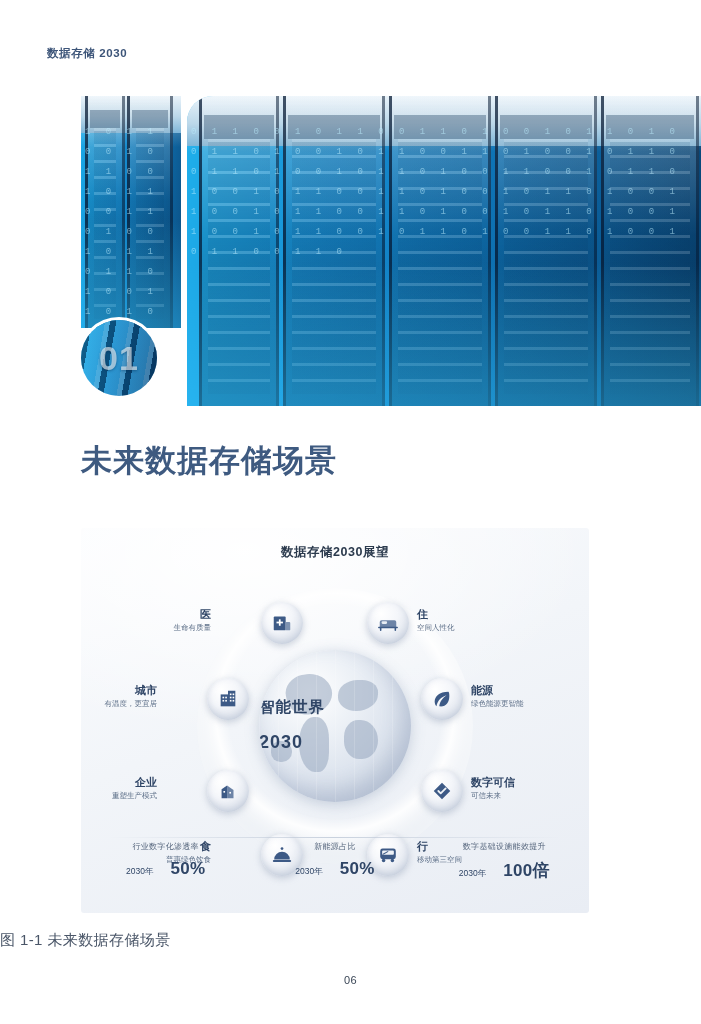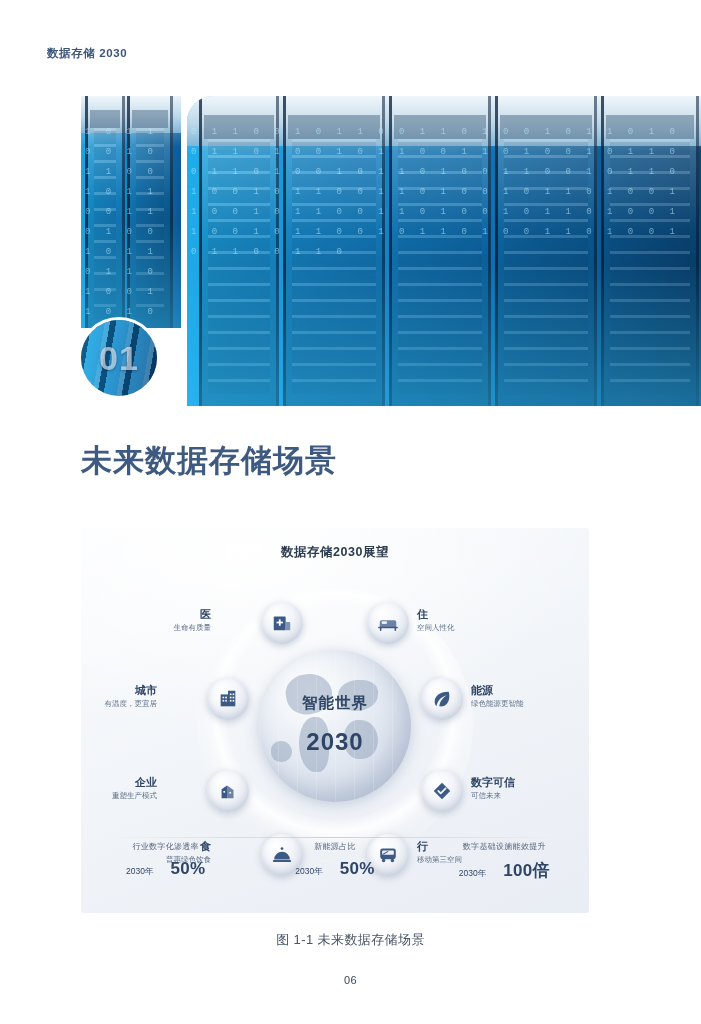--- a/index.html
+++ b/index.html
@@ -146,24 +146,24 @@
   .globe .l3{left:52%;top:20%;width:26%;height:20%;border-radius:50% 40% 55% 45%;}
   .globe .l4{left:56%;top:46%;width:22%;height:26%;}
   .globe .l5{left:8%;top:60%;width:14%;height:14%;}
   .globe .meridian{
     position:absolute;left:0;top:0;right:0;bottom:0;border-radius:50%;
     background:
       repeating-linear-gradient(90deg,rgba(255,255,255,.16) 0 1px,rgba(255,255,255,0) 1px 19px);
   }
   .globe-label{
     position:absolute;left:0;right:0;top:50%;transform:translateY(-52%);
-    text-align:center;color:#2f4566;
+    color:#2f4566;
   }
   .globe-label .t1{font-size:15.5px;font-weight:bold;letter-spacing:1px;}
-  .globe-label .t2{font-size:24px;font-weight:bold;letter-spacing:1px;margin-top:14px;}
+  .globe-label .t2{font-size:18px;font-weight:bold;letter-spacing:1px;margin-top:14px;}
 
   
   .node{position:absolute;width:0;height:0;}
   .bubble{
     position:absolute;width:42px;height:42px;border-radius:50%;
     background:radial-gradient(circle at 34% 28%,#ffffff 0%,#f4f6fa 40%,#e2e7ef 72%,#ccd4e0 100%);
     box-shadow:0 2px 7px rgba(130,145,170,.40),inset 0 -3px 7px rgba(160,172,195,.40);
     display:flex;align-items:center;justify-content:center;
   }
   .bubble svg{display:block;}
@@ -184,22 +184,22 @@
   .stat{
     position:absolute;top:0;width:33.33%;text-align:center;
   }
   .stat .sl{font-size:8px;color:#55657c;letter-spacing:.3px;}
   .stat .sv{margin-top:7px;color:#2f4566;}
   .stat .sv .yr{font-size:8.5px;}
   .stat .sv .big{font-size:17px;font-weight:bold;margin-left:17px;letter-spacing:.3px;}
 
   
   .caption{
-    position:absolute;left:0;right:0;top:931px;text-align:center;
-    font-size:13px;color:#4a5668;letter-spacing:.4px;
+    position:absolute;left:0;right:0;top:931px;text-align:left;
+    font-size:15px;color:#4a5668;letter-spacing:.4px;
   }
   .folio{
     position:absolute;left:0;right:0;top:974px;text-align:center;
     font-size:11px;color:#3a4656;letter-spacing:.5px;
   }
 </style>
 </head>
 <body>
 
 <div class="page-header">数据存储 2030</div>

